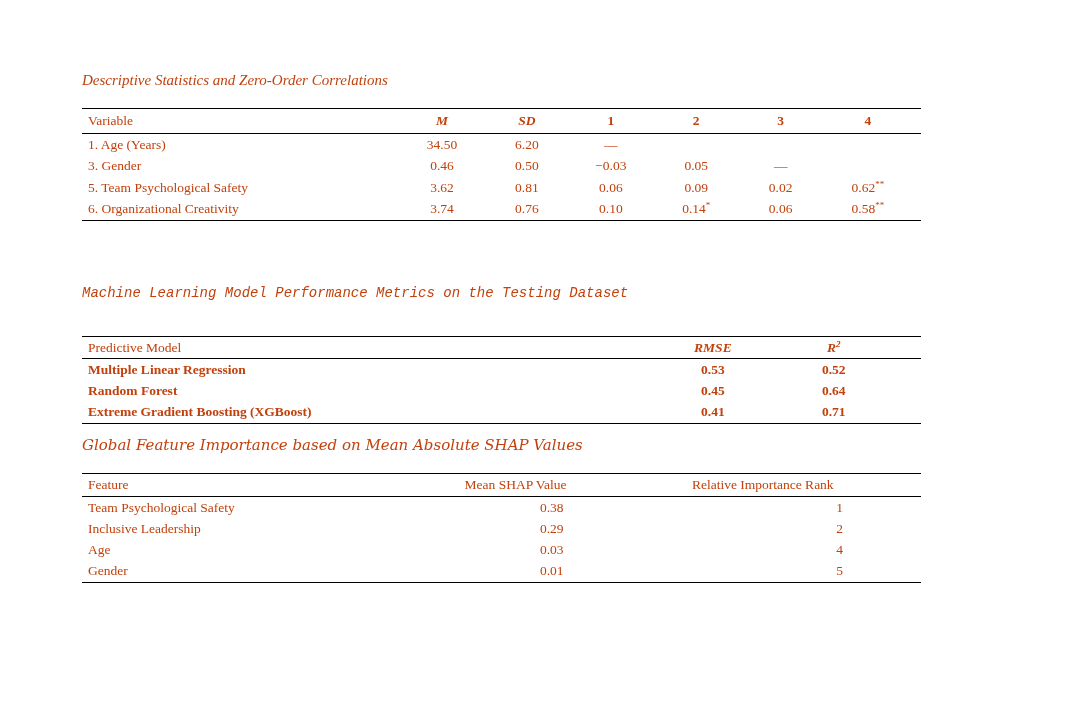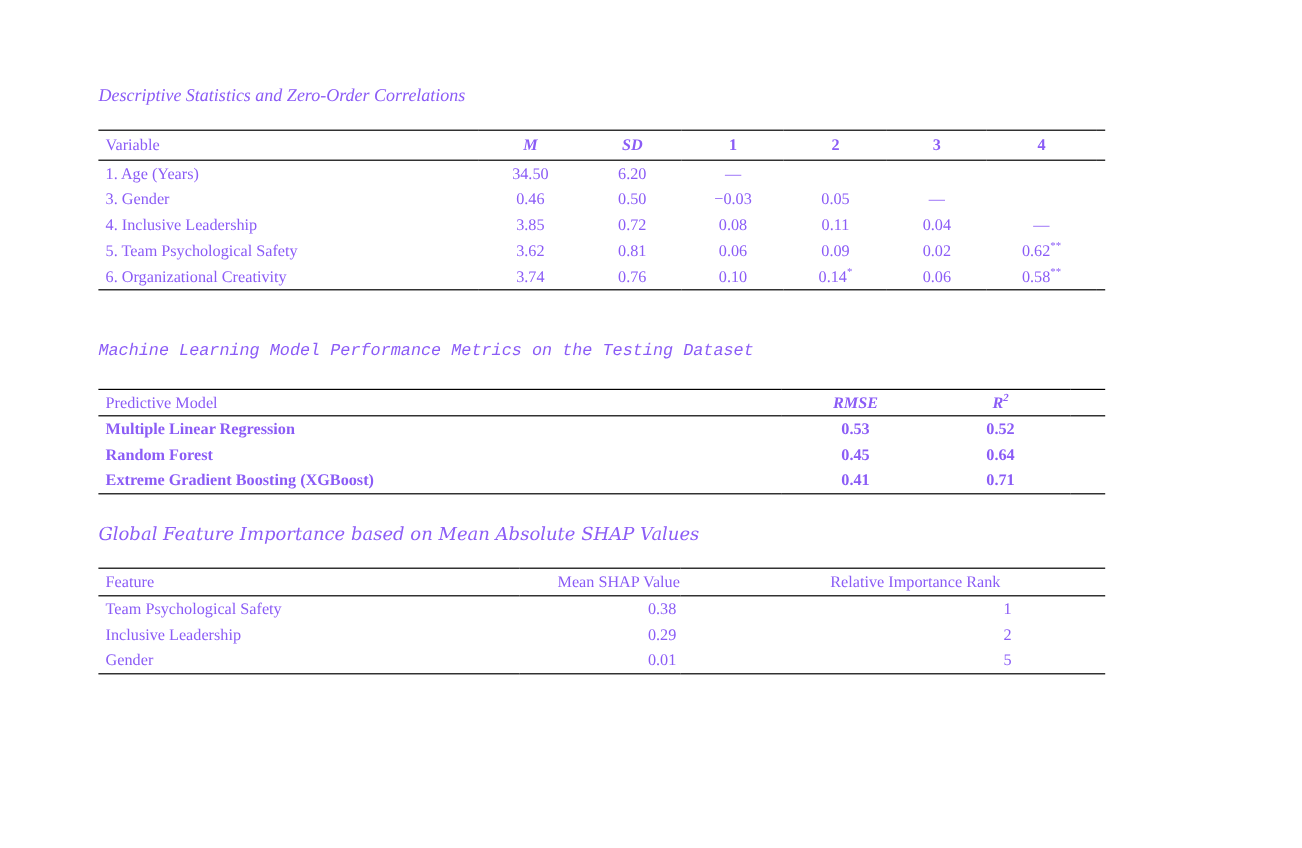--- a/index.html
+++ b/index.html
@@ -1,32 +1,32 @@
 <!DOCTYPE html>
 <html><head>
 <meta charset="utf-8">
 <style>
   html,body{margin:0;padding:0;background:#fff;}
   .page{
     position:relative;
     width:921px;height:707px;
     background:#ffffff;
-    color:#8b5cf6;
+    color:#c2410c;
     font-family:"Liberation Serif",serif;
     overflow:hidden;
   }
   .block{position:absolute;left:82px;width:923px;}
   .caption{margin:0;font-style:italic;white-space:nowrap;}
   .cap1{top:72px;font-size:15px;font-family:"Liberation Serif",serif;}
   .cap2{top:285px;font-size:14px;font-family:Liberation Mono, monospace;}
   .cap3{top:436px;font-size:15px;font-family:"DejaVu Serif",serif;}
 
   .tblwrap{position:absolute;}
   #tbl1{top:108px;}
-  #tbl2{top:324px;}
+  #tbl2{top:336px;}
   #tbl3{top:473px;}
 
   table{
     width:923px;
     border-collapse:collapse;
     table-layout:fixed;
     font-size:13.5px;
     border-top:1.5px solid #000;
     border-bottom:1.5px solid #000;
   }
@@ -112,30 +112,20 @@
             <td>3. Gender</td>
             <td>0.46</td>
             <td>0.50</td>
             <td>−0.03</td>
             <td>0.05</td>
             <td>—</td>
             <td></td>
             <td></td>
           </tr>
           <tr>
-            <td>4. Inclusive Leadership</td>
-            <td>3.85</td>
-            <td>0.72</td>
-            <td>0.08</td>
-            <td>0.11</td>
-            <td>0.04</td>
-            <td>—</td>
-            <td></td>
-          </tr>
-          <tr>
             <td>5. Team Psychological Safety</td>
             <td>3.62</td>
             <td>0.81</td>
             <td>0.06</td>
             <td>0.09</td>
             <td>0.02</td>
             <td>0.62<sup>**</sup></td>
             <td>—</td>
           </tr>
           <tr>
@@ -212,20 +202,25 @@
             <td>Team Psychological Safety</td>
             <td>0.38</td>
             <td>1</td>
           </tr>
           <tr>
             <td>Inclusive Leadership</td>
             <td>0.29</td>
             <td>2</td>
           </tr>
           <tr>
+            <td>Age</td>
+            <td>0.03</td>
+            <td>4</td>
+          </tr>
+          <tr>
             <td>Gender</td>
             <td>0.01</td>
             <td>5</td>
           </tr>
         </tbody>
       </table>
     </div>
 </div>
 
 </body></html>

